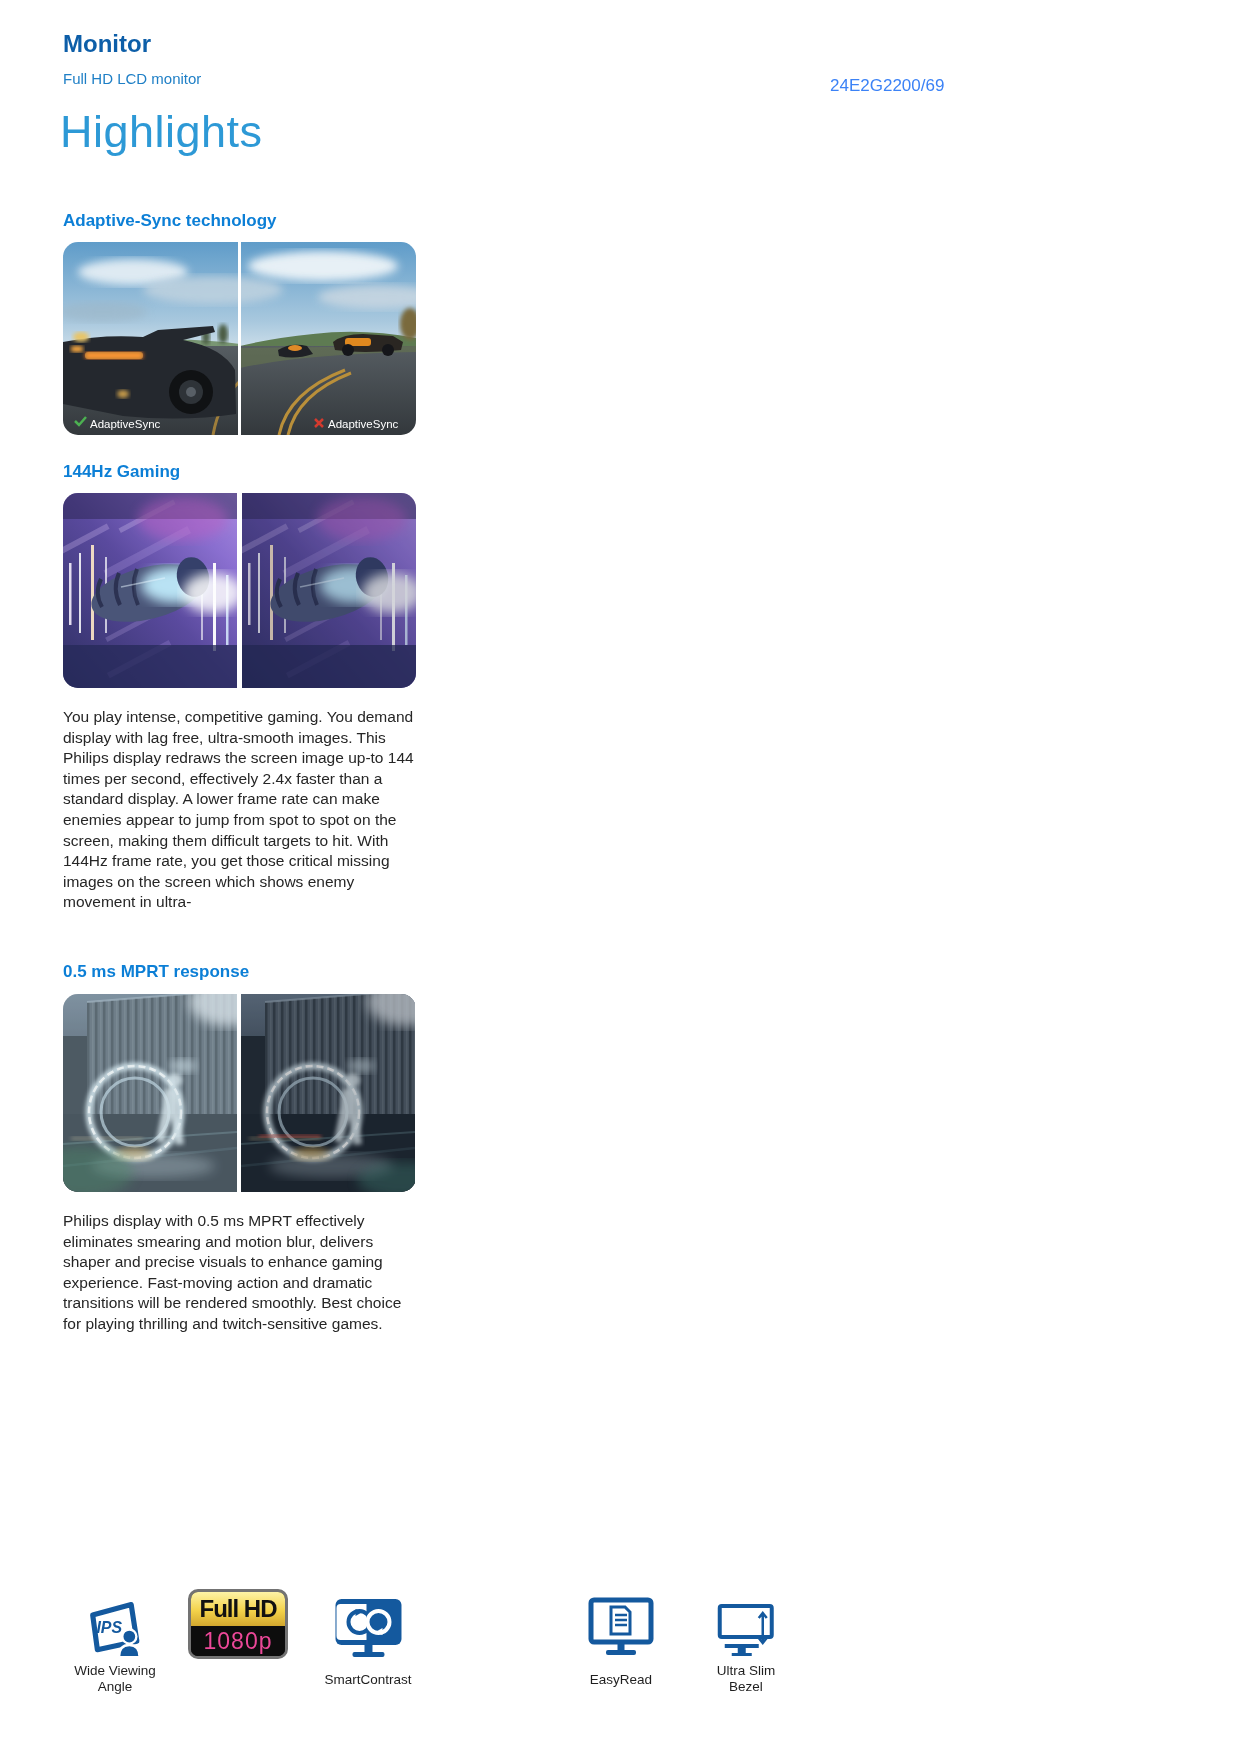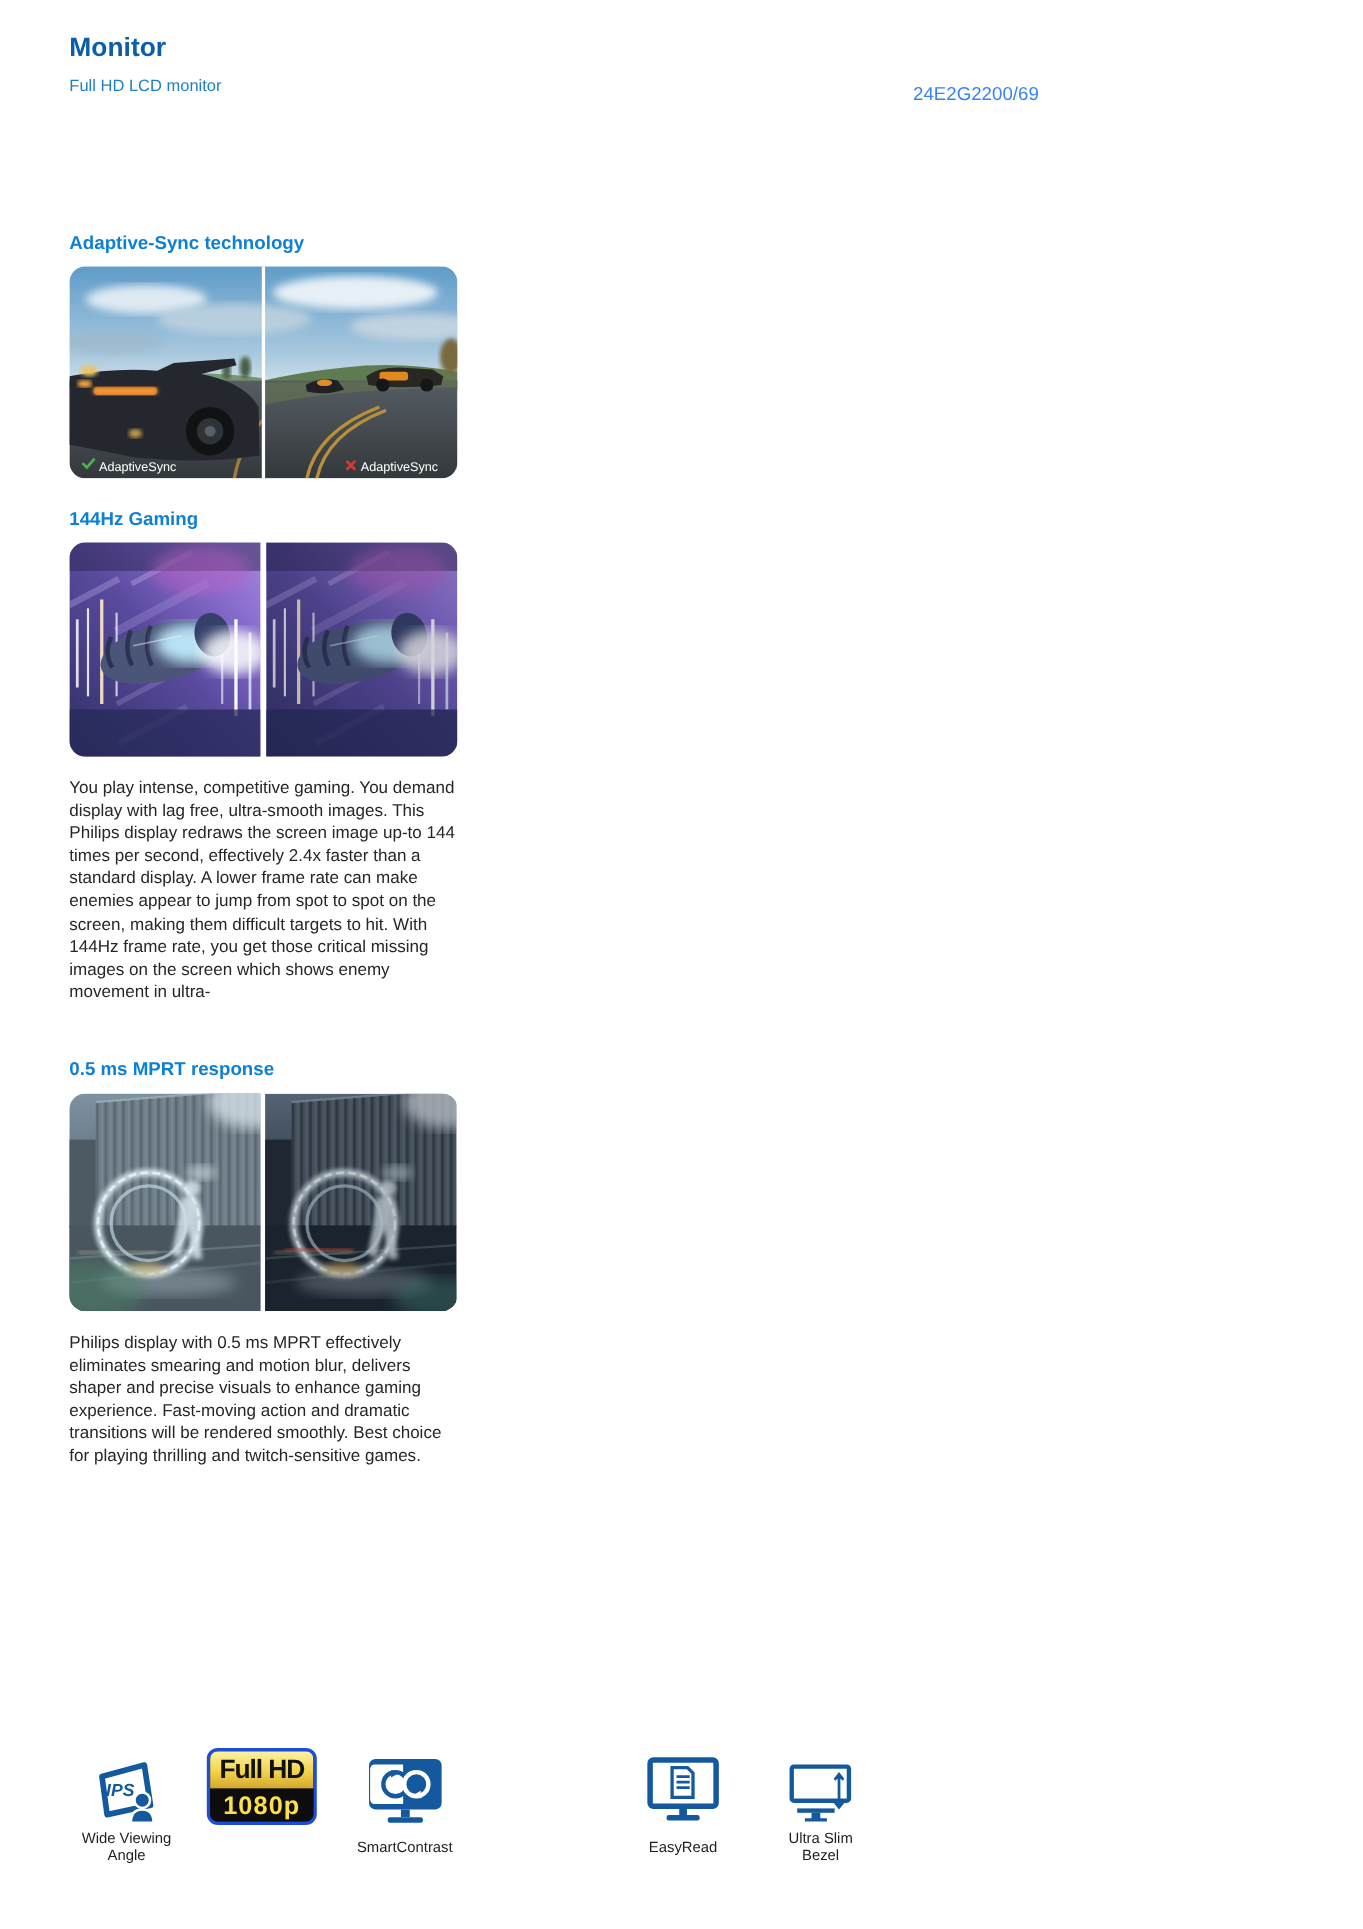--- a/index.html
+++ b/index.html
@@ -23,41 +23,42 @@
   .col3 .col-heading{margin-top:22px;margin-bottom:12px;}
   svg text{font-family:"Liberation Sans","DejaVu Sans",sans-serif;}
   
   .features{position:absolute;left:0;top:1591px;width:100%;height:120px;}
   .feature{position:absolute;transform:translateX(-50%);display:flex;flex-direction:column;align-items:center;}
   .feature-icon{height:68px;display:flex;align-items:flex-end;justify-content:center;margin-bottom:4px;}
   .feature-label{font-size:13.5px;color:#1f1f1f;text-align:center;line-height:16px;}
   .feature-label .lbl-line{display:block;}
   .pad-top{padding-top:9px;}
   .fullhd-badge{
-    width:100px;height:70px;border:3px solid #1d4ed8;border-radius:10px;overflow:hidden;
+    width:100px;height:70px;border:3px solid #737373;border-radius:10px;overflow:hidden;
     background:#0d0d0d;box-sizing:border-box;
   }
   .fullhd-top{
     height:34px;display:flex;align-items:center;justify-content:center;
     background:linear-gradient(180deg,#fdf3a6 0%,#f3d24a 55%,#d2a72e 100%);
     color:#111;font-weight:bold;font-size:24px;letter-spacing:-1px;
   }
   .fullhd-bottom{
     height:30px;display:flex;align-items:center;justify-content:center;
-    background:#0d0d0d;color:#fde047;font-weight:bold;font-size:23px;letter-spacing:1px;
+    background:#0d0d0d;color:#ec4899;font-weight:normal;font-size:23px;letter-spacing:1px;
   }
 </style>
 </head>
 <body>
 
 <div class="page">
 
   <div class="hdr-title">Monitor</div>
   <div class="hdr-sub">Full HD LCD monitor</div>
   <div class="hdr-code">24E2G2200/69</div>
+  <div class="hl-title">Highlights</div>
 
   <div class="columns">
 
     <div class="col">
       <div class="col-heading">Adaptive-Sync technology</div>
       <div class="photo" style="height:193px">
         <svg viewBox="0 0 353 193" preserveAspectRatio="none">
           <defs>
             <linearGradient id="p1sky" x1="0" y1="0" x2="0" y2="1">
               <stop offset="0" stop-color="#5f9cc9"></stop>

